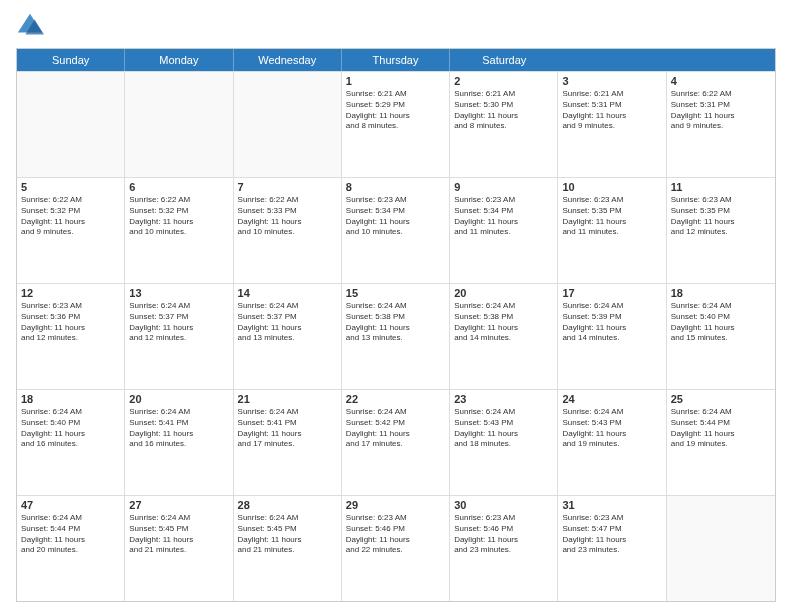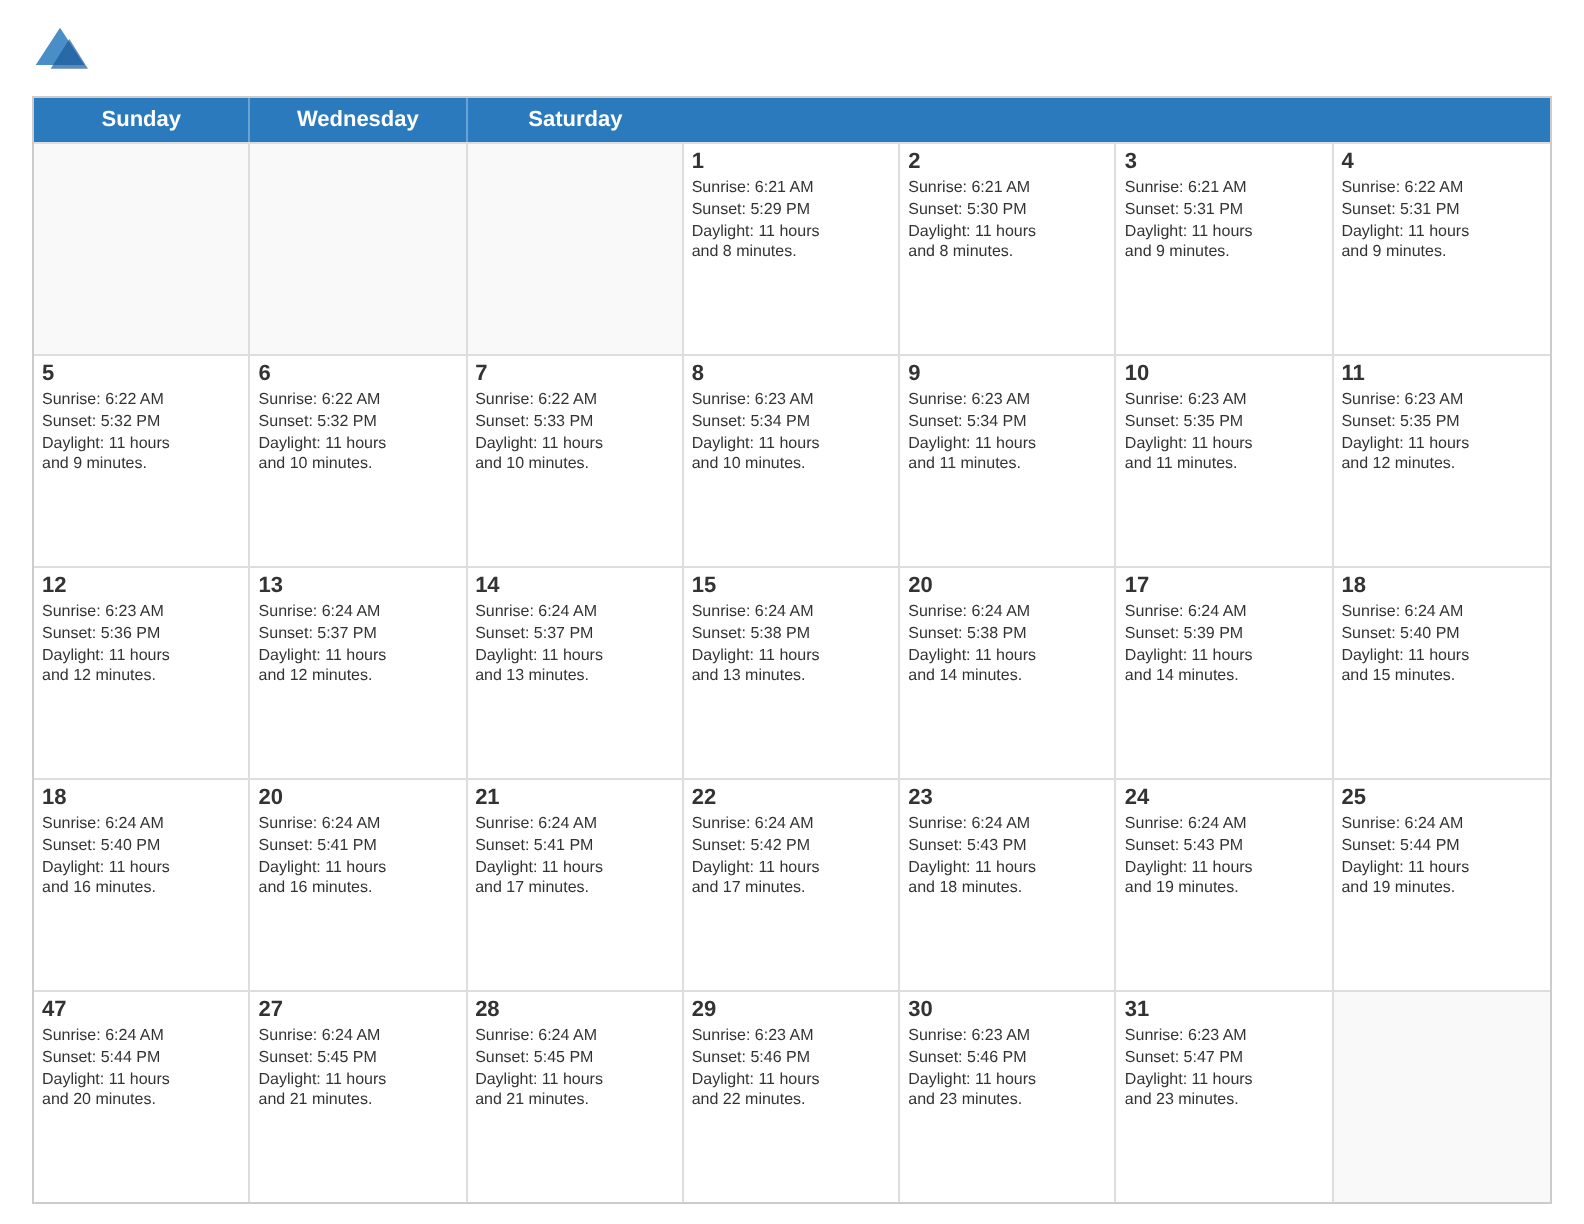--- a/index.html
+++ b/index.html
@@ -61,21 +61,21 @@
       border: 1px solid #ccc;
     }
     .cal-header {
       display: grid;
       grid-template-columns: repeat(7, 1fr);
       background: #2a7abd;
     }
     .cal-header-cell {
       color: #fff;
       font-size: 11px;
-      font-weight: bold;
+      font-weight: normal;
       padding: 5px 4px;
       text-align: center;
       border-right: 1px solid rgba(255,255,255,0.3);
     }
     .cal-header-cell:last-child { border-right: none; }
     .cal-body {
       flex: 1;
       display: flex;
       flex-direction: column;
     }
@@ -126,21 +126,23 @@
     </div>
     <div class="title-block">
       <div class="month-title"></div>
       <div class="subtitle"></div>
     </div>
   </div>
 
   <div class="calendar">
     <div class="cal-header" id="cal-header">
         <div class="cal-header-cell">Sunday</div>
+        <div class="cal-header-cell">Monday</div>
         <div class="cal-header-cell">Wednesday</div>
+        <div class="cal-header-cell">Thursday</div>
         <div class="cal-header-cell">Saturday</div>
       </div>
     <div class="cal-body" id="cal-body">
         <div class="cal-row">
           <div class="cal-cell empty"></div>
           <div class="cal-cell empty"></div>
           <div class="cal-cell empty"></div>
           <div class="cal-cell">
             <span class="day-num">1</span>
             <div class="cell-text" style="white-space: pre-line;">Sunrise: 6:21 AM

